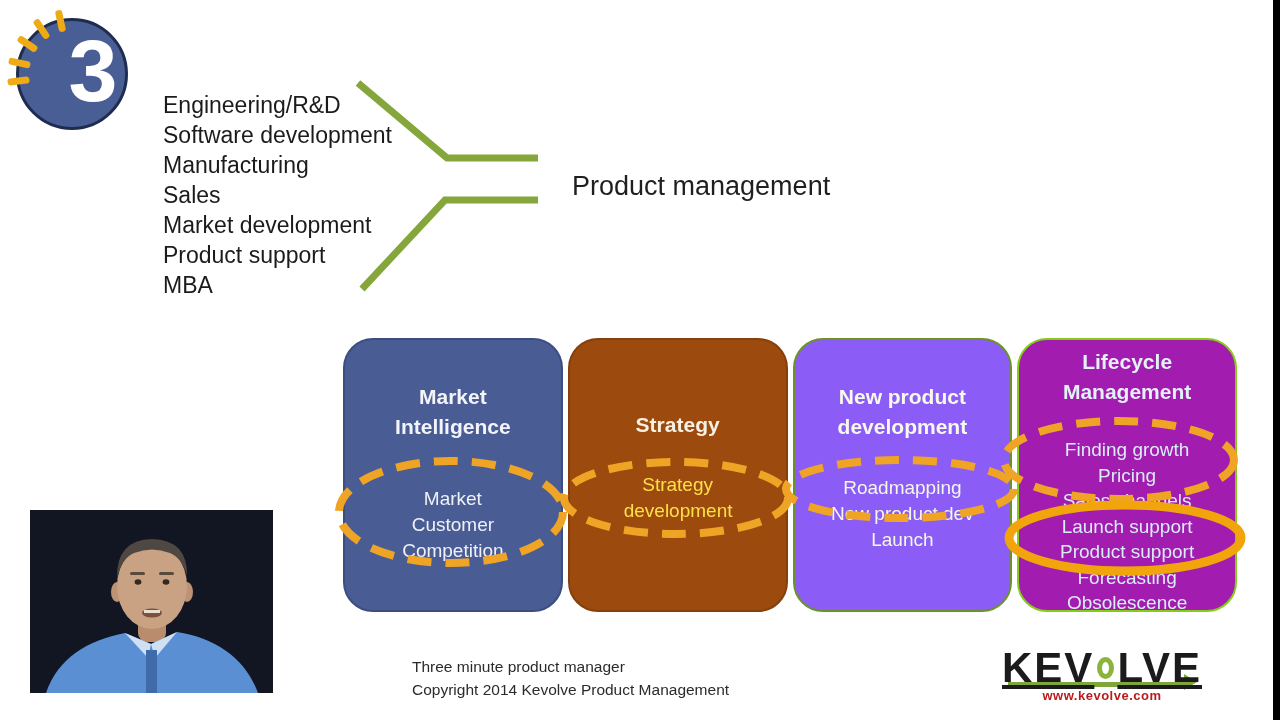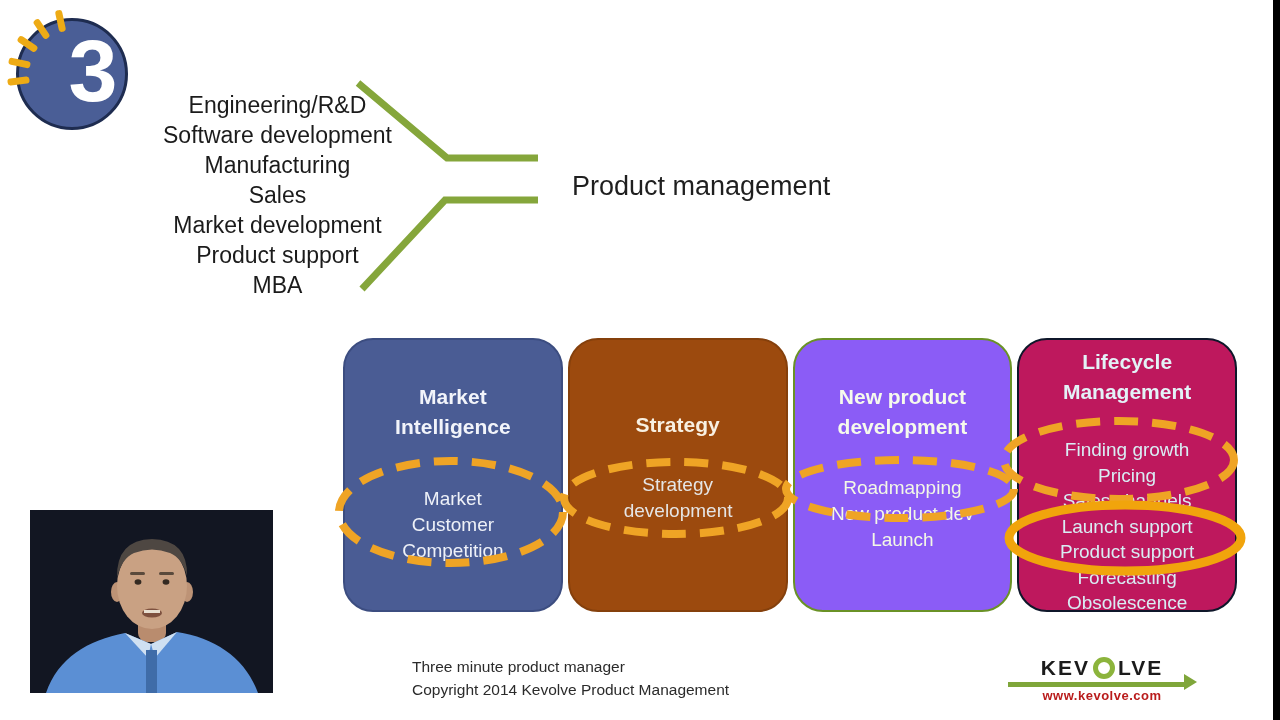--- a/index.html
+++ b/index.html
@@ -25,21 +25,21 @@
   .tick { position: absolute; width: 7px; height: 22px; border-radius: 3px; background: #eeab15; }
   .tick1 { left: 41px; top: -8px;  transform: rotate(-12deg); }
   .tick2 { left: 22px; top: 0px;   transform: rotate(-34deg); }
   .tick3 { left: 8px;  top: 15px;  transform: rotate(-56deg); }
   .tick4 { left: 0px;  top: 34px;  transform: rotate(-78deg); }
   .tick5 { left: -1px; top: 52px;  transform: rotate(-97deg); }
 
   
   .career-list {
     position: absolute; left: 163px; top: 90px;
-    font-size: 23px; line-height: 30px; color: #1b1b1b; text-align: center;
+    font-size: 23px; line-height: 30px; color: #1b1b1b;
   }
 
   
   .funnel-svg { position: absolute; left: 330px; top: 70px; }
   .funnel-label {
     position: absolute; left: 572px; top: 171px;
     font-size: 27px; color: #1f1f1f;
   }
 
   
@@ -47,35 +47,35 @@
     position: absolute; left: 343px; top: 338px; width: 894px; height: 274px;
     display: flex; gap: 5px; z-index: 1;
   }
   .pillar {
     position: relative; flex: 1; border-radius: 30px;
     color: #fff; text-align: center;
   }
   .p-blue  { background: #4a5c94; border: 2px solid #3c4d80; }
   .p-brown { background: #9c4a0e; border: 2px solid #85400c; }
   .p-green { background: #8b5cf6; border: 2px solid #6a9226; }
-  .p-teal  { background: #be185d; border: 2px solid #0f172a; }
+  .p-teal  { background: #a21caf; border: 2px solid #84cc16; }
   .pillar-title {
     font-weight: bold; font-size: 21px; line-height: 30px;
     max-width: 172px; margin: 0 auto;
   }
   .p-blue  .pillar-title { margin-top: 42px; color: #f2f4fa; }
   .p-brown .pillar-title { margin-top: 70px; color: #f8f0e2; }
   .p-green .pillar-title { margin-top: 42px; color: #f6faec; }
   .p-teal  .pillar-title { margin-top: 7px;  color: #e3f2f7; }
   .pillar-items {
     position: absolute; left: 0; right: 0;
     font-size: 19px; line-height: 26px;
   }
   .p-blue  .pillar-items { top: 146px; color: #eef1f8; }
-  .p-brown .pillar-items { top: 132px; color: #e5e5e5; max-width: 150px; left: 50%; transform: translateX(-50%); }
+  .p-brown .pillar-items { top: 132px; color: #fde047; max-width: 150px; left: 50%; transform: translateX(-50%); }
   .p-green .pillar-items { top: 135px; color: #f3f8e6; }
   .p-teal  .pillar-items { top: 97px;  color: #d9edf4; line-height: 25.5px; }
 
   .oval-overlay { position: absolute; left: 0; top: 0; z-index: 5; pointer-events: none; }
 
   
   .webcam {
     position: absolute; left: 30px; top: 510px; width: 243px; height: 183px;
     background: #121622; overflow: hidden;
   }
@@ -87,22 +87,22 @@
   }
 
   
   .logo { position: absolute; left: 1002px; top: 650px; width: 200px; }
   .logo-arrow { position: absolute; left: 6px; top: 32px; width: 176px; height: 5px; background: #7fa63a; }
   .logo-arrow-head {
     position: absolute; left: 182px; top: 24px; width: 0; height: 0;
     border-left: 13px solid #7fa63a; border-top: 8px solid transparent; border-bottom: 8px solid transparent;
   }
   .logo-row {
-    position: relative; display: flex; align-items: center; justify-content: center;
-    height: 36px; font-size: 21px; font-weight: bold; letter-spacing: 2px; color: #1b1b1b;
+    position: relative; display: flex; align-items: center; justify-content: flex-end;
+    height: 36px; font-size: 42px; font-weight: bold; letter-spacing: 2px; color: #1b1b1b; text-decoration: underline;
   }
   .logo-ring {
     display: inline-block; width: 22px; height: 22px; margin: 0 3px;
     border: 5px solid #8cb43c; border-radius: 50%; background: #fff;
   }
   .logo-url {
     position: relative; text-align: center; margin-top: 2px;
     font-size: 13px; font-weight: bold; letter-spacing: 0.5px; color: #b91c1c;
   }
 </style>

